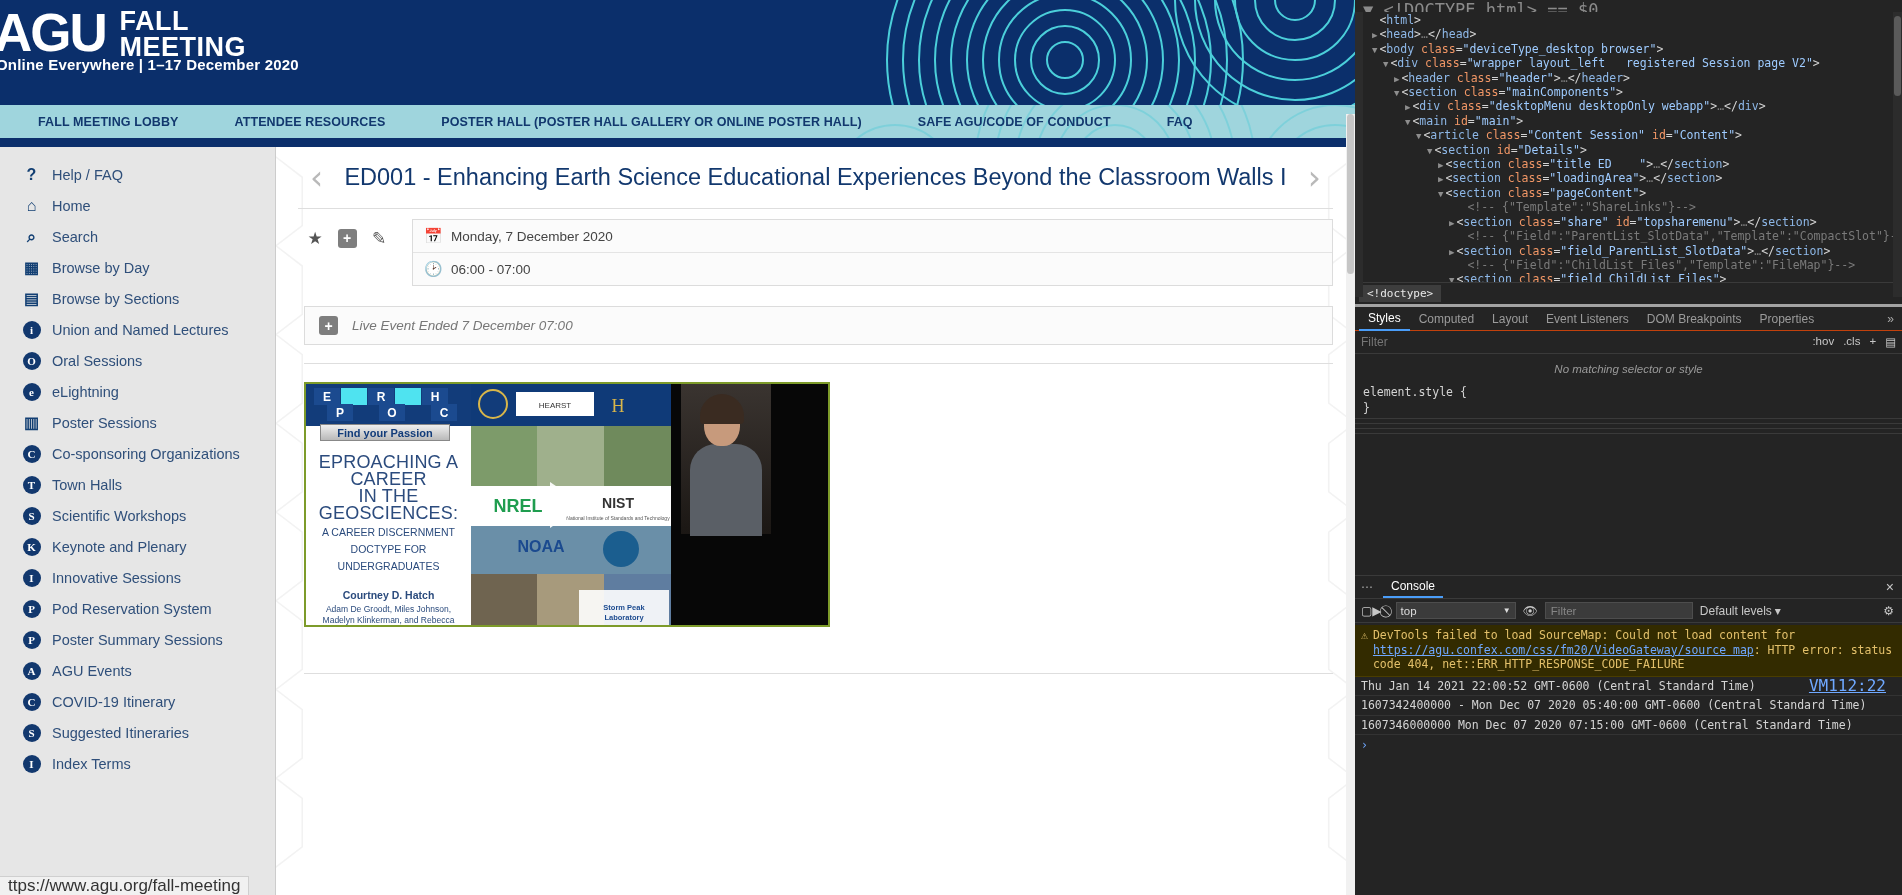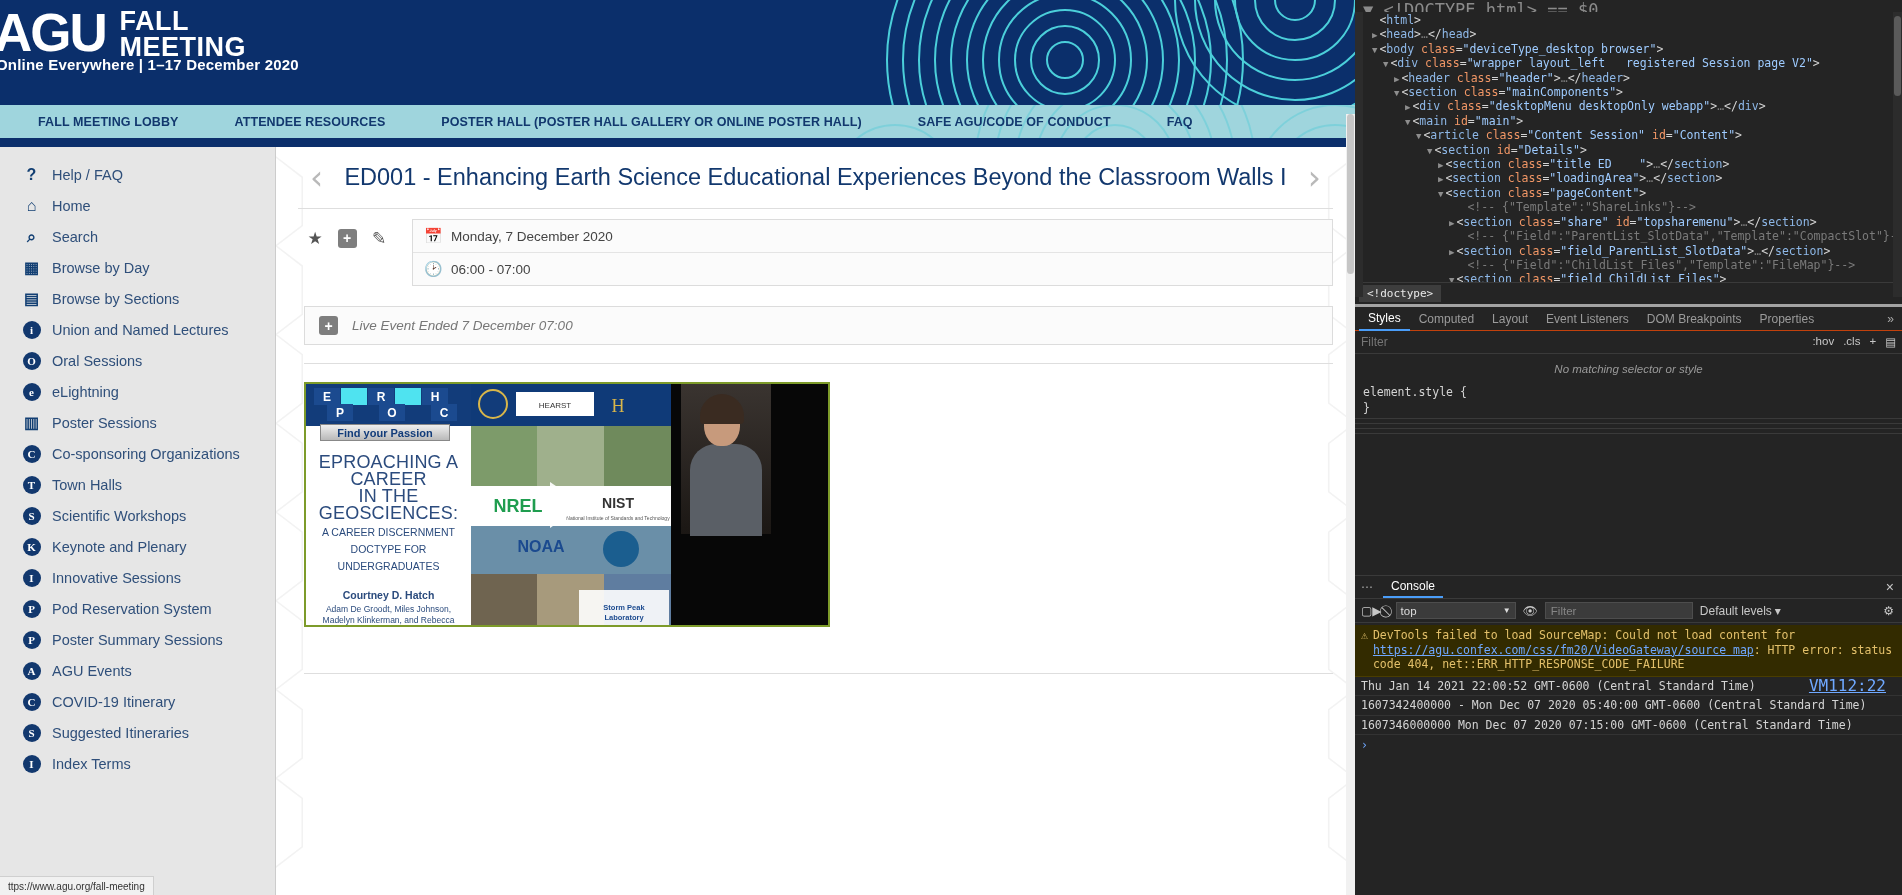--- a/index.html
+++ b/index.html
@@ -185,21 +185,21 @@
     background:#f1f1f1;
   }
   .page-thumb { position:absolute; top:0; left:1px; width:7px; height:160px;
      background:#c6c6c6; border-radius:4px; }
 
   
   .statusbar {
     position:absolute; left:0; bottom:0; height:19px;
     background:#f1f1f1; border:1px solid #cfcfcf; border-left:none;
     border-bottom:none; padding:0 8px; display:flex; align-items:center;
-    font-size:10px; color:#333; z-index:40; white-space:nowrap;
+    font-size:17px; color:#333; z-index:40; white-space:nowrap;
   }
 
   
   .devtools {
     position:absolute; left:1355px; top:0; width:547px; height:895px;
     background:#242424; color:#d4d4d4;
     font-family:"DejaVu Sans Mono", monospace; font-size:11.5px;
   }
   .dt-topline { height:12px; background:#242424; padding-left:8px; color:#8b8b8b;
      font-size:17px; overflow:hidden; }

